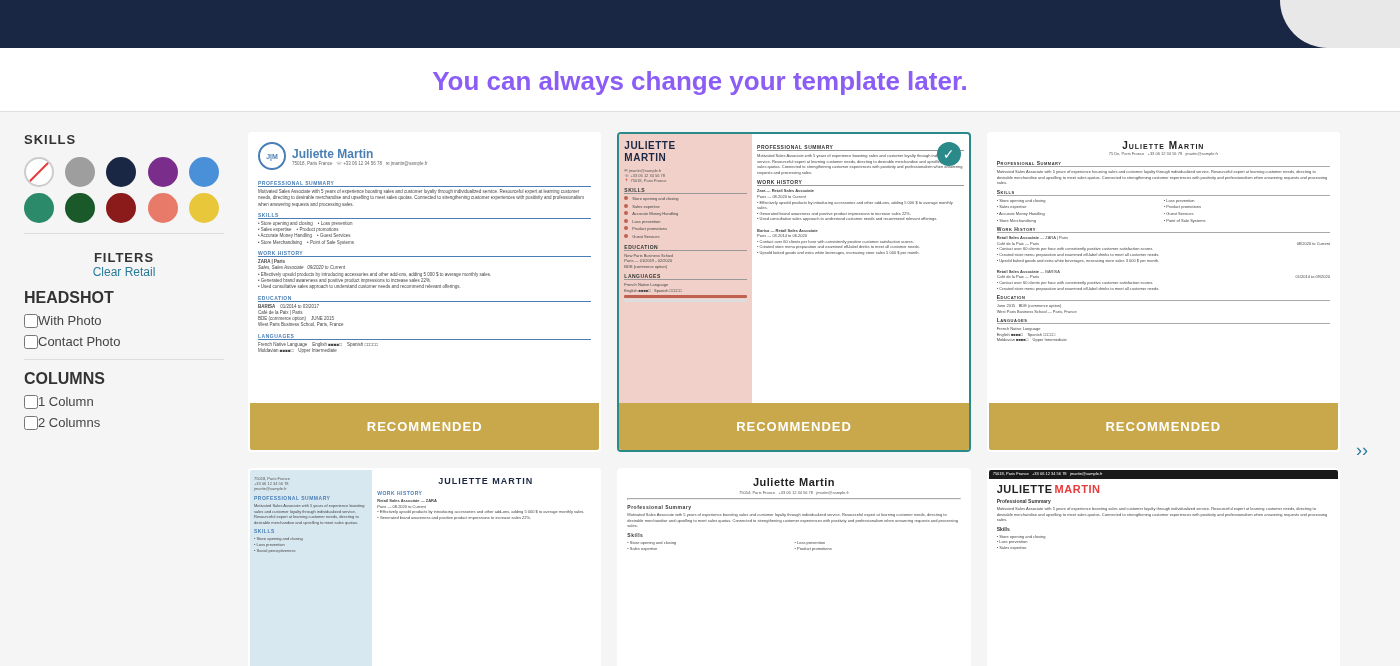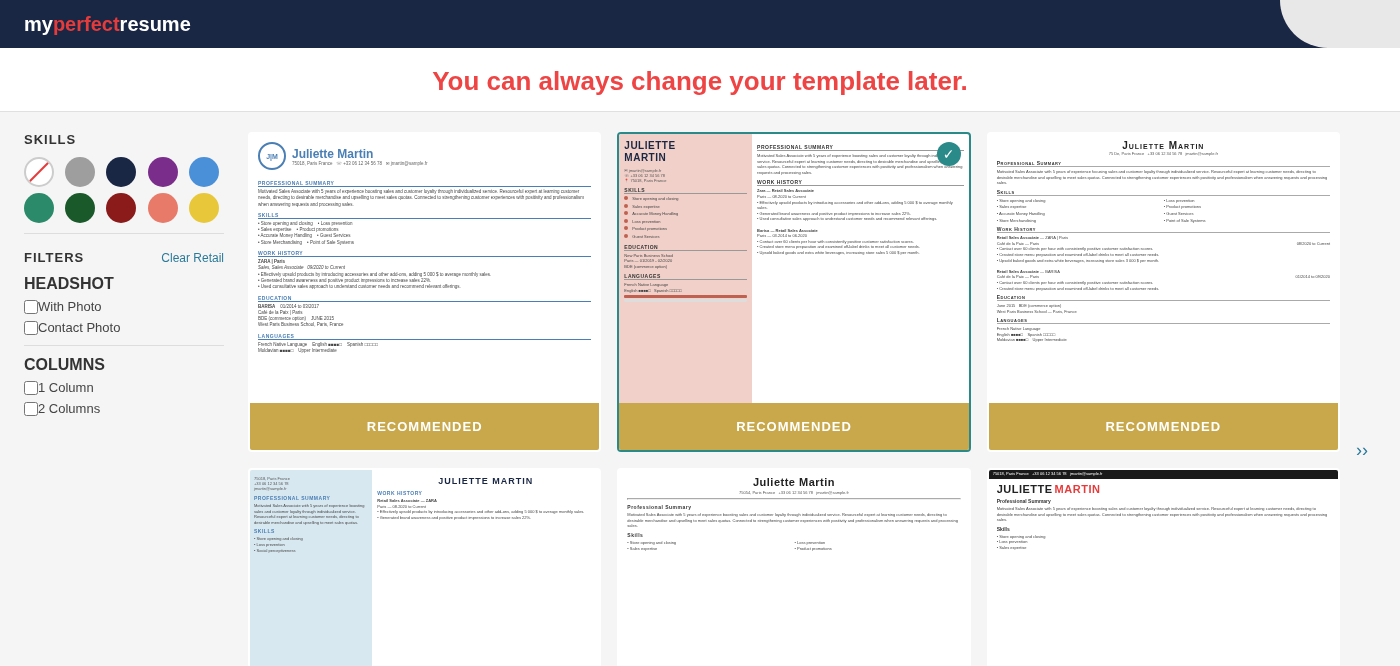--- a/index.html
+++ b/index.html
@@ -29,21 +29,21 @@
 
     
     .subtitle-bar {
       background: white;
       text-align: center;
       padding: 18px 0 14px;
       border-bottom: 1px solid #e0e0e0;
     }
     .subtitle-bar h1 {
       font-size: 26px;
-      color: #ef4444;
+      color: #8b5cf6;
       font-weight: 600;
     }
 
     
     .main-container {
       display: flex;
       padding: 20px 24px;
       gap: 24px;
       background: #f5f5f5;
       min-height: calc(666px - 48px - 70px - 70px);
@@ -94,20 +94,21 @@
       transform: translateY(-50%) rotate(-45deg);
     }
 
     
     .filters-header {
       display: flex;
       justify-content: space-between;
       align-items: center;
       margin-top: 16px;
       margin-bottom: 8px;
+      flex-direction: column;
     }
     .filters-title {
       font-size: 13px;
       font-weight: 700;
       color: #333;
       letter-spacing: 1px;
     }
     .clear-filters {
       font-size: 12px;
       color: #2a7a9a;
@@ -489,23 +490,20 @@
       transform: translateY(-50%);
       color: #2a7a9a;
       font-size: 18px;
       cursor: pointer;
     }
   </style>
 </head>
 <body>
 
 <header class="header">
-  <div>
-    <span class="logo-my">my</span><span class="logo-perfect">perfect</span><span class="logo-resume">resume</span>
-  </div>
   <div class="header-curve"></div>
 </header>
 
 <div class="subtitle-bar">
   <h1>You can always change your template later.</h1>
 </div>
 
 <div class="main-container">
 
   <aside class="sidebar">

